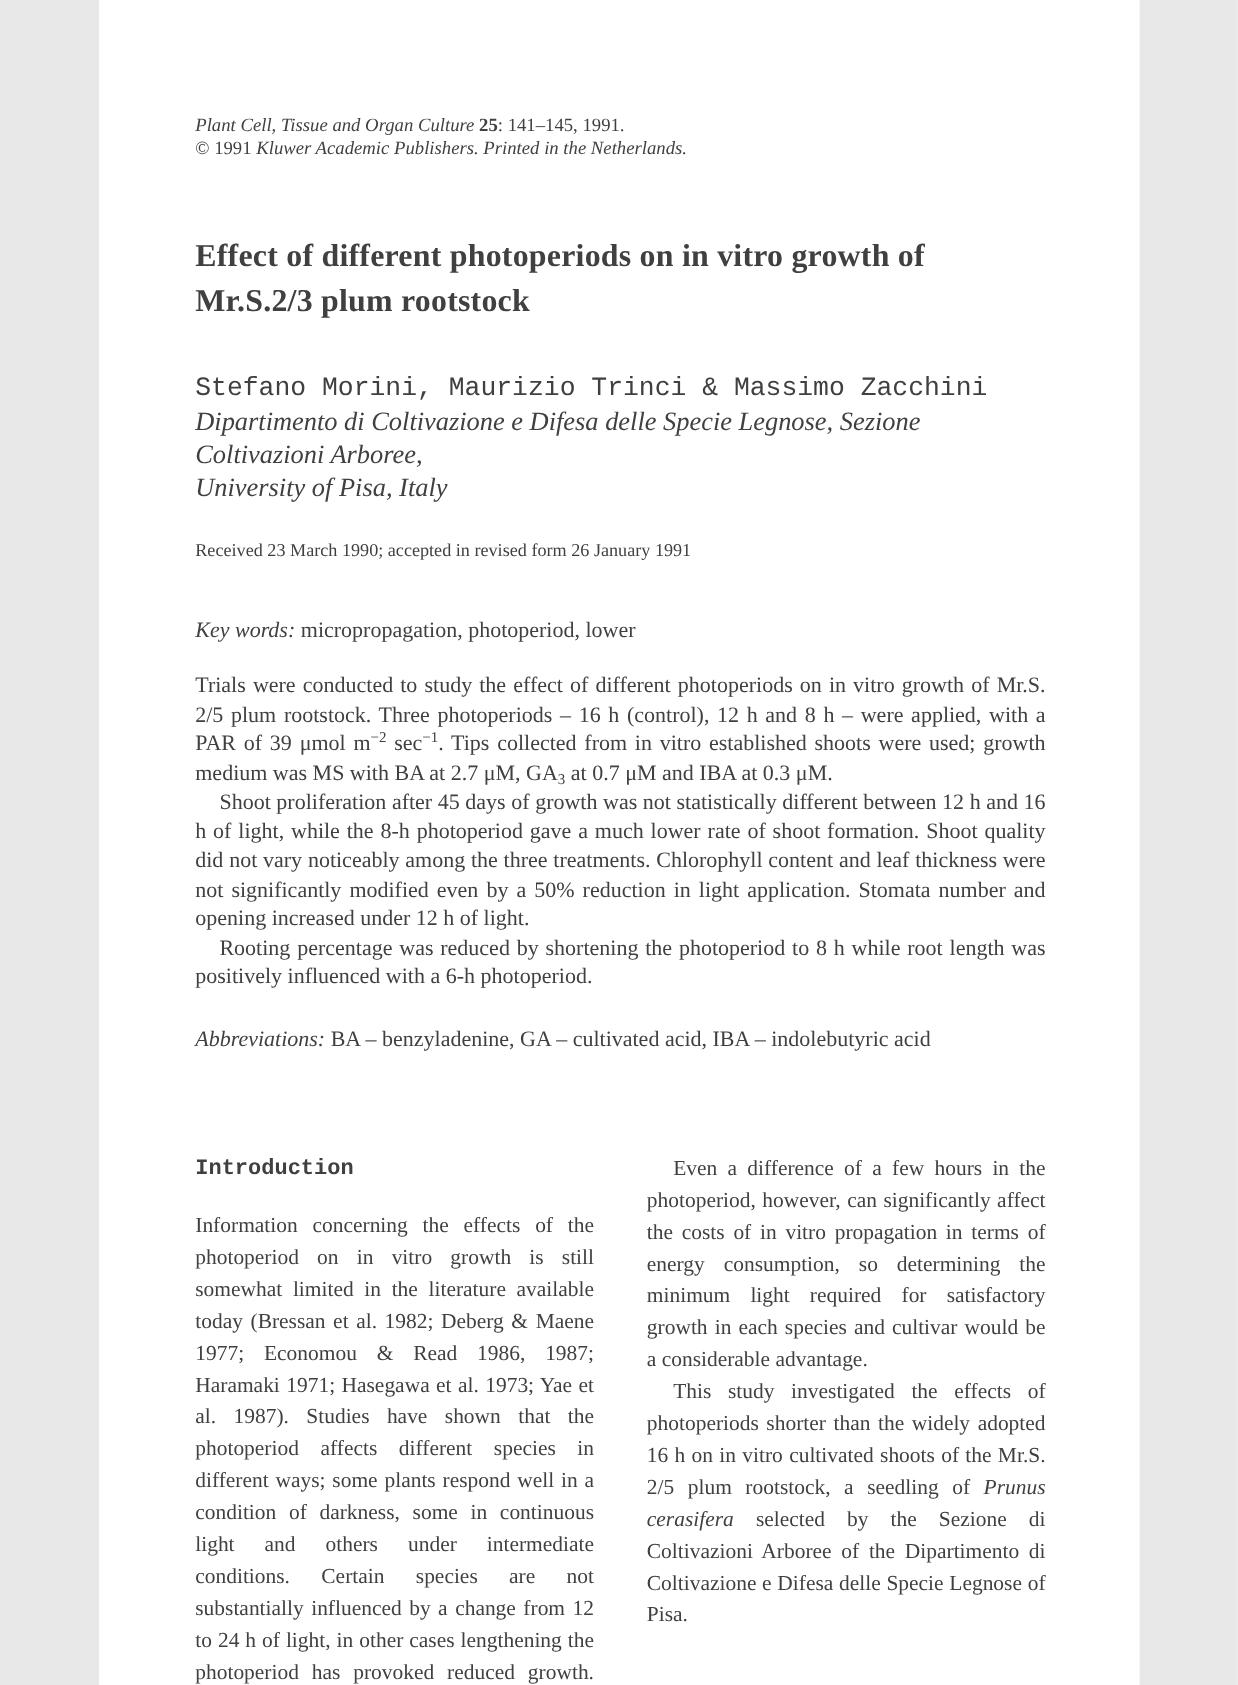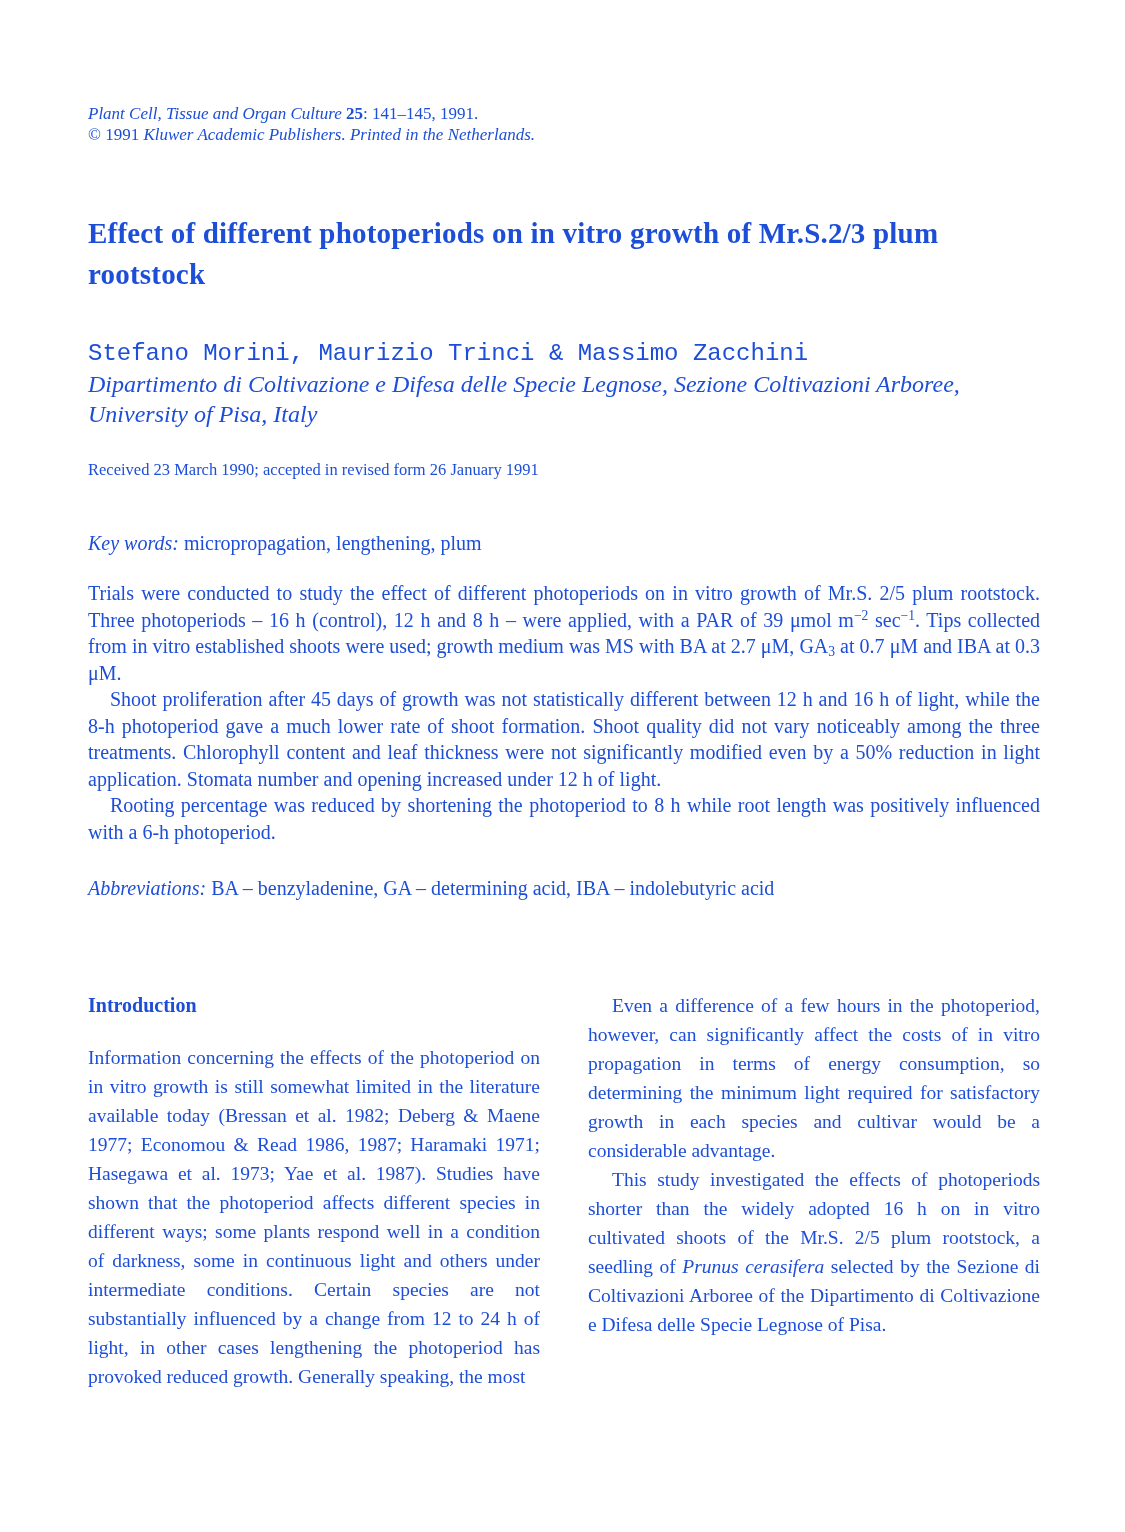--- a/index.html
+++ b/index.html
@@ -2,25 +2,25 @@
 <html><head>
 <meta charset="utf-8">
 <style>
   html, body {
     margin: 0;
     padding: 0;
     background: #e8e8e8;
   }
   .page {
     position: relative;
-    width: 1125px;
+    width: 946px;
     height: 1532px;
     margin: 0 auto;
     background: #ffffff;
-    color: #1d4ed8;
+    color: #404040;
     font-family: "Liberation Serif", "DejaVu Serif", serif;
     overflow: hidden;
   }
   .content {
     padding: 103px 85px 0 88px;
   }
   .it { font-style: italic; }
   .b  { font-weight: bold; }
 
   .jline {
@@ -104,20 +104,21 @@
     font-size: 19.5px;
     line-height: 29px;
     text-align: justify;
   }
   .intro-heading {
     margin: 0;
     font-size: 20px;
     font-weight: bold;
     line-height: 29px;
     text-align: left;
+    font-family: Liberation Mono, monospace;
   }
   .col-p {
     margin: 0;
   }
   .col-p.after-heading { margin-top: 23px; }
   .col-p.indent { text-indent: 24px; }
 </style>
 </head>
 <body>
 
@@ -130,29 +131,29 @@
     </header>
 
     <h1 class="title">Effect of different photoperiods on in vitro growth of Mr.S.2/3 plum rootstock</h1>
 
     <p class="authors">Stefano Morini, Maurizio Trinci &amp; Massimo Zacchini</p>
     <p class="affil">Dipartimento di Coltivazione e Difesa delle Specie Legnose, Sezione Coltivazioni Arboree,</p>
     <p class="affil">University of Pisa, Italy</p>
 
     <p class="received">Received 23 March 1990; accepted in revised form 26 January 1991</p>
 
-    <p class="keywords"><span class="it">Key words:</span><span> micropropagation, lengthening, plum</span></p>
+    <p class="keywords"><span class="it">Key words:</span><span> micropropagation, photoperiod, lower</span></p>
 
     <section>
       <p class="abs-p first"><span>Trials were conducted to study the effect of different photoperiods on in vitro growth of Mr.S. 2/5 plum rootstock. Three photoperiods – 16 h (control), 12 h and 8 h – were applied, with a PAR of 39 μmol m</span><sup>−2</sup><span> sec</span><sup>−1</sup><span>. Tips collected from in vitro established shoots were used; growth medium was MS with BA at 2.7 μM, GA</span><sub>3</sub><span> at 0.7 μM and IBA at 0.3 μM.</span></p>
       <p class="abs-p indent">Shoot proliferation after 45 days of growth was not statistically different between 12 h and 16 h of light, while the 8-h photoperiod gave a much lower rate of shoot formation. Shoot quality did not vary noticeably among the three treatments. Chlorophyll content and leaf thickness were not significantly modified even by a 50% reduction in light application. Stomata number and opening increased under 12 h of light.</p>
       <p class="abs-p indent">Rooting percentage was reduced by shortening the photoperiod to 8 h while root length was positively influenced with a 6-h photoperiod.</p>
     </section>
 
-    <p class="abbrev"><span class="it">Abbreviations:</span><span> BA – benzyladenine, GA – determining acid, IBA – indolebutyric acid</span></p>
+    <p class="abbrev"><span class="it">Abbreviations:</span><span> BA – benzyladenine, GA – cultivated acid, IBA – indolebutyric acid</span></p>
 
     <section class="columns">
       <div class="col">
         <h2 class="intro-heading">Introduction</h2>
         <p class="col-p after-heading">Information concerning the effects of the photoperiod on in vitro growth is still somewhat limited in the literature available today (Bressan et al. 1982; Deberg &amp; Maene 1977; Economou &amp; Read 1986, 1987; Haramaki 1971; Hasegawa et al. 1973; Yae et al. 1987). Studies have shown that the photoperiod affects different species in different ways; some plants respond well in a condition of darkness, some in continuous light and others under intermediate conditions. Certain species are not substantially influenced by a change from 12 to 24 h of light, in other cases lengthening the photoperiod has provoked reduced growth. Generally speaking, the most</p>
       </div>
       <div class="col">
         <p class="col-p indent">Even a difference of a few hours in the photoperiod, however, can significantly affect the costs of in vitro propagation in terms of energy consumption, so determining the minimum light required for satisfactory growth in each species and cultivar would be a considerable advantage.</p>
         <p class="col-p indent"><span>This study investigated the effects of photoperiods shorter than the widely adopted 16 h on in vitro cultivated shoots of the Mr.S. 2/5 plum rootstock, a seedling of </span><span class="it">Prunus cerasifera</span><span> selected by the Sezione di Coltivazioni Arboree of the Dipartimento di Coltivazione e Difesa delle Specie Legnose of Pisa.</span></p>
       </div>

